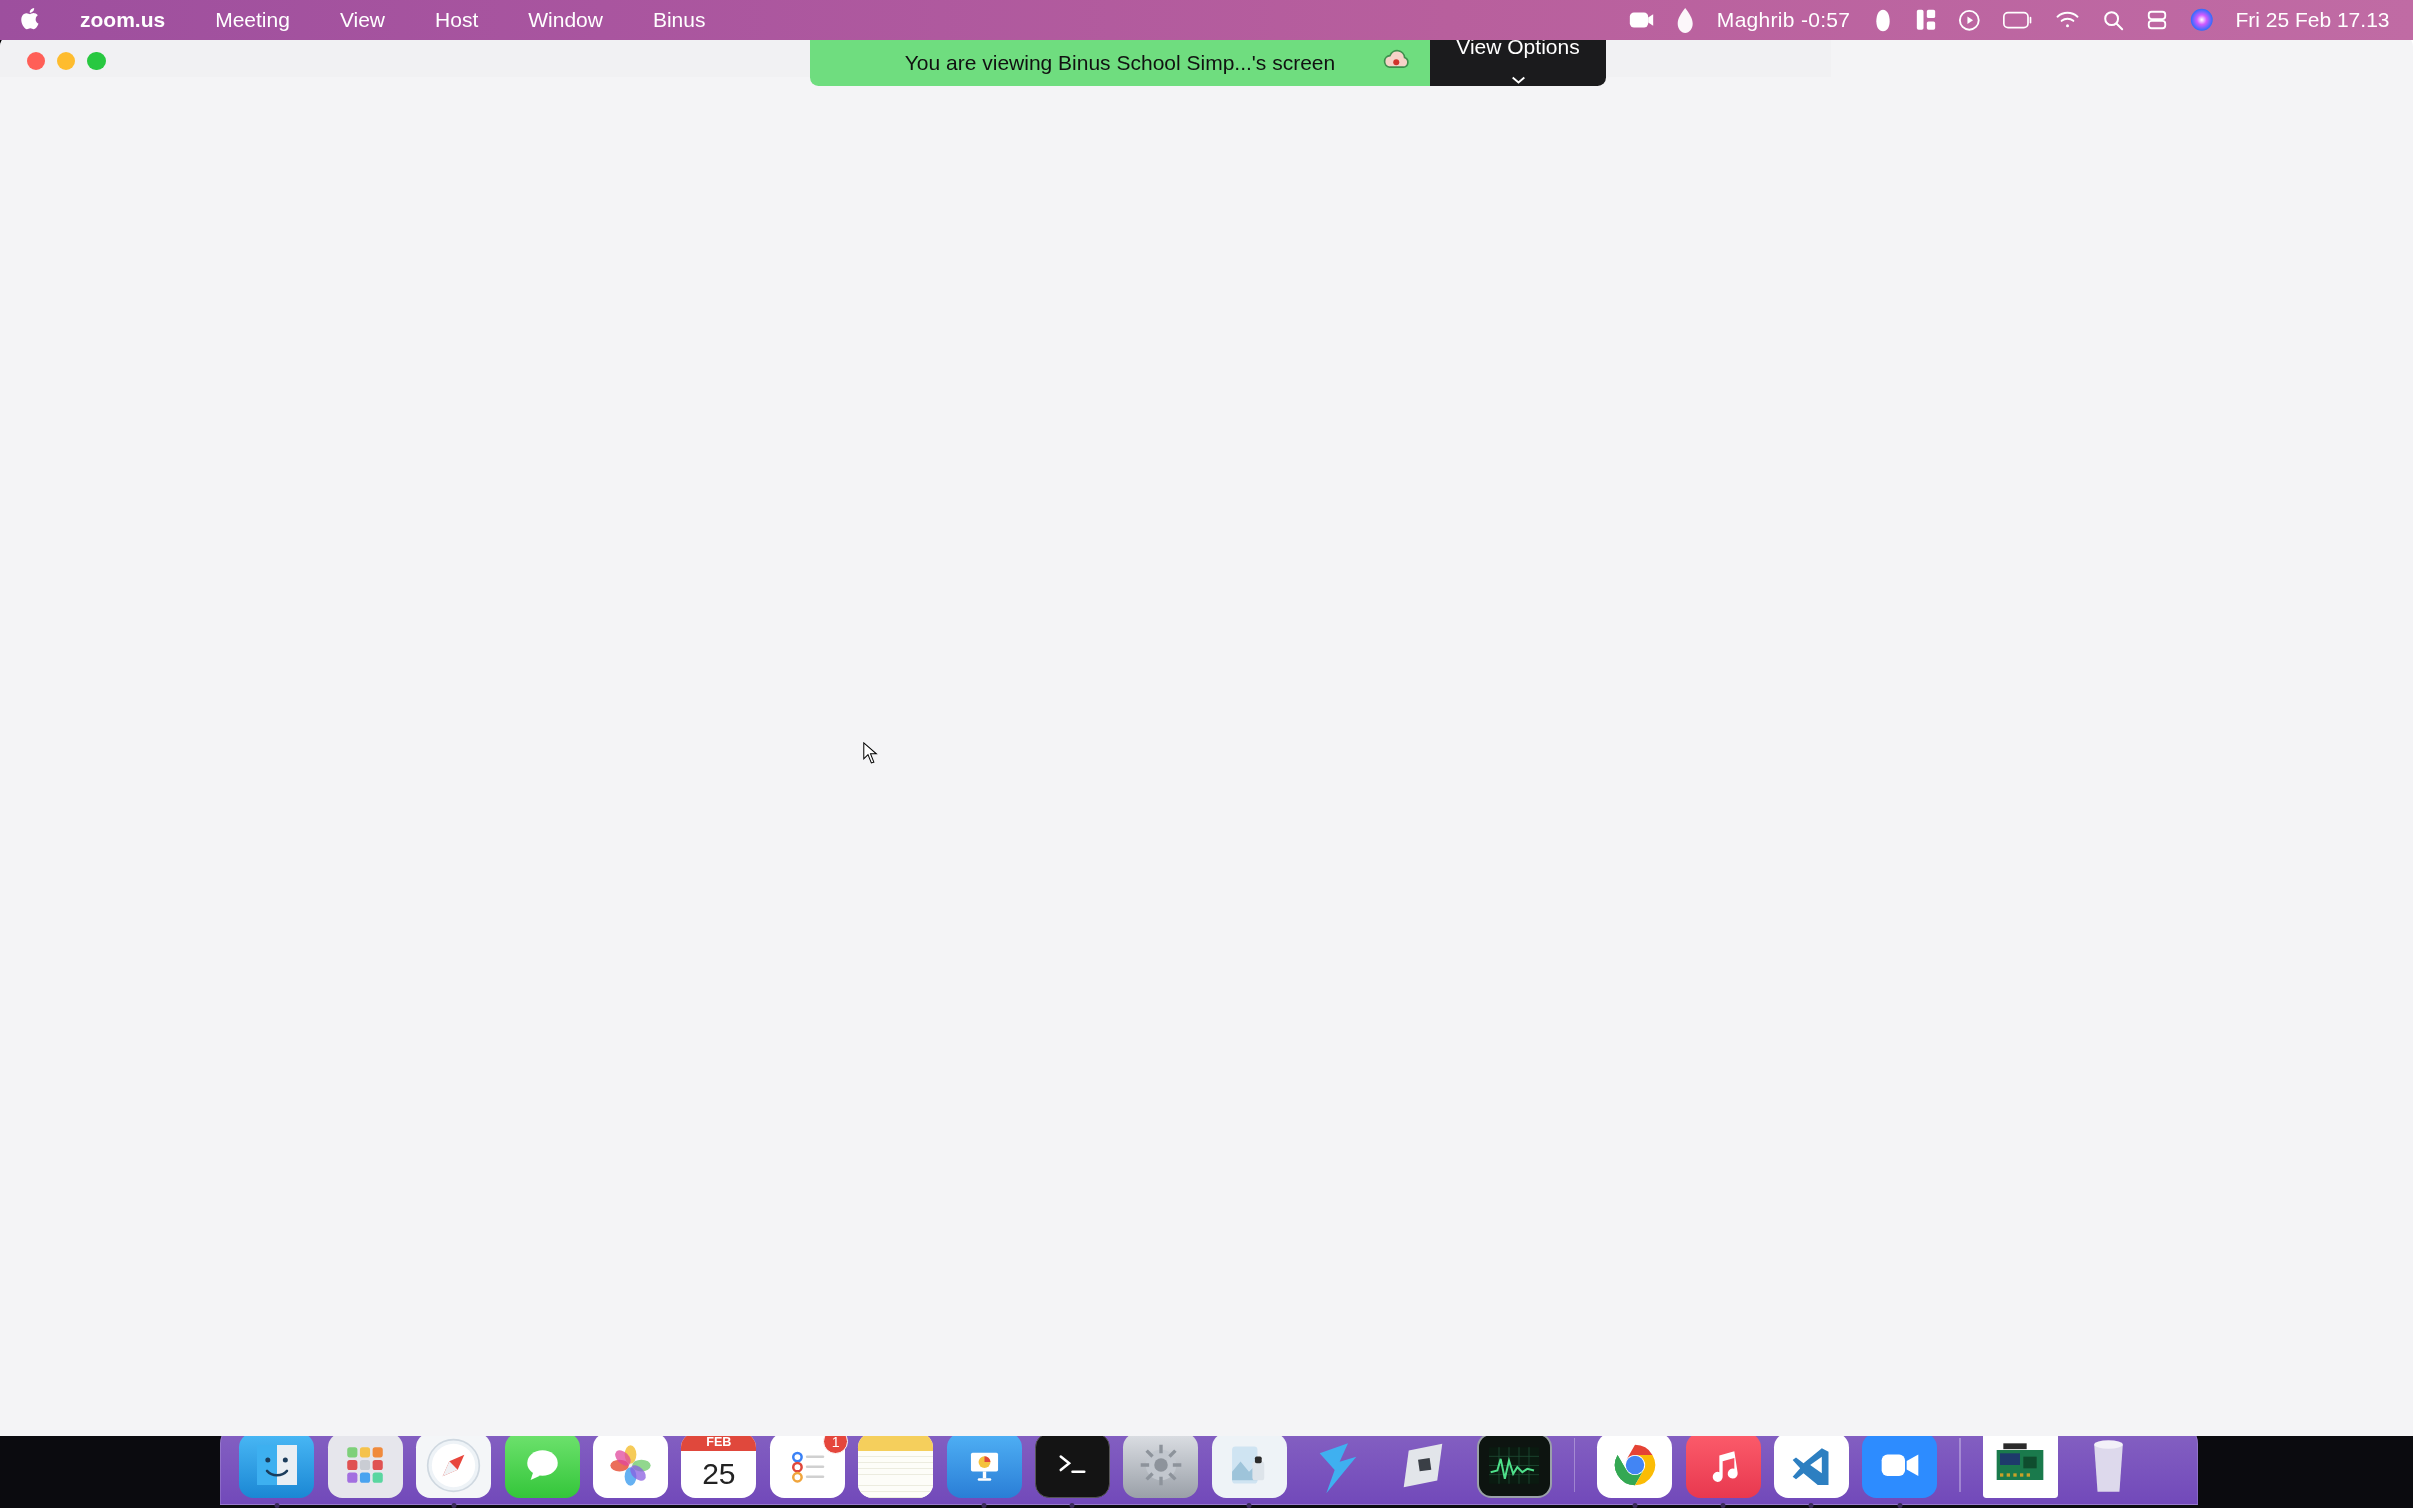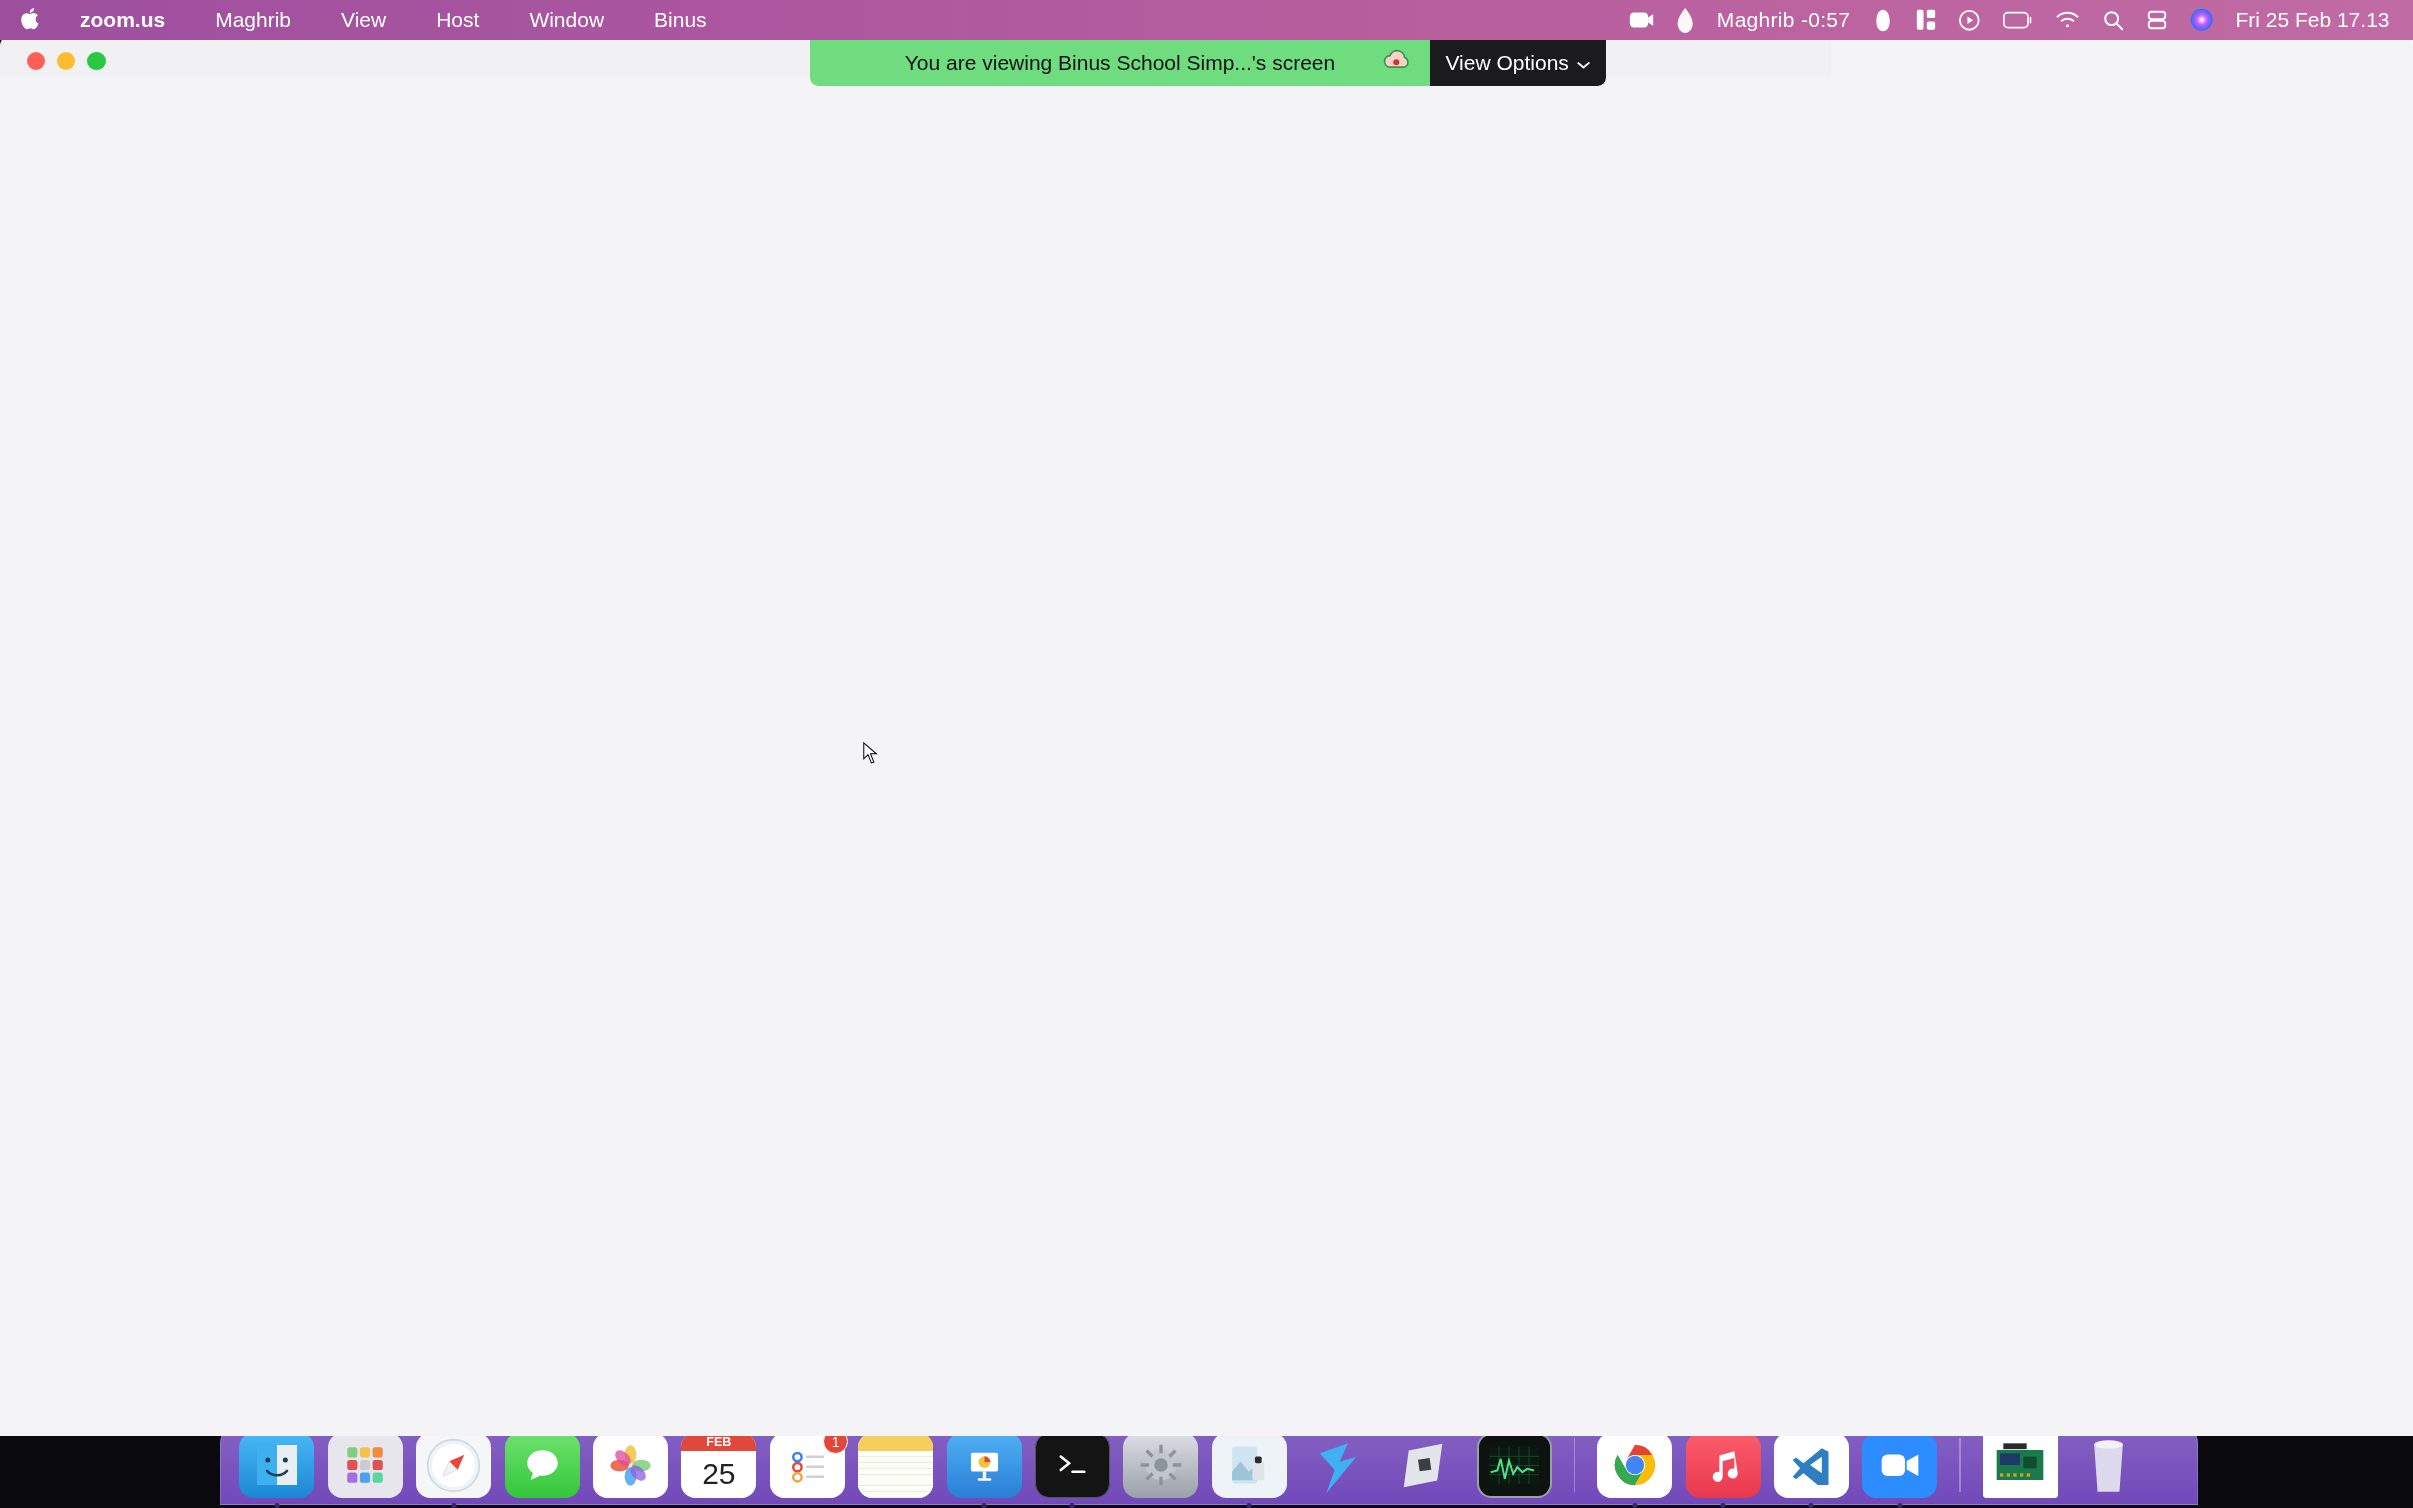--- a/index.html
+++ b/index.html
@@ -27,21 +27,21 @@
   .tl{width:18.4px;height:18.4px;border-radius:50%;}
   .tl.r{background:#ff5f57;} .tl.y{background:#febc2e;} .tl.g{background:#28c840;}
 
   
   .viewbanner{position:absolute;left:810px;top:39px;width:796px;height:47px;display:flex;
     border-radius:0 0 8.4px 8.4px;overflow:hidden;z-index:40;}
   .vb-green{flex:1;background:#6fdd7f;display:flex;align-items:center;justify-content:center;
     position:relative;color:#111;font-size:21px;}
   .vb-cloud{position:absolute;right:20px;top:50%;transform:translateY(-50%);}
   .vb-dark{width:176px;background:#1b1b1d;display:flex;align-items:center;justify-content:center;gap:6.7px;
-    color:#fff;font-size:21px;}
+    color:#fff;font-size:21px;flex-direction:column;}
 
   
   .thumbstrip{position:absolute;left:0;top:77px;width:1831px;height:178px;background:#111113;}
   .thumbs{position:absolute;left:228px;top:15px;display:flex;gap:13.4px;align-items:flex-start;}
   .thumb{width:260px;height:149px;border-radius:8.4px;overflow:hidden;position:relative;background:#2a2a2a;}
   .thumb.active{outline:3.4px solid #4ed964;outline-offset:-3.4px;}
   .thumb .shot{position:absolute;inset:0;}
   .tname{position:absolute;left:0;bottom:0;height:35px;background:rgba(20,20,20,.78);
     display:flex;align-items:center;gap:6.7px;padding:0 11.7px 0 8.4px;border-radius:0 6.7px 0 6.7px;
     color:#fff;font-size:19px;white-space:nowrap;max-width:251px;overflow:hidden;}
@@ -214,21 +214,21 @@
 <body>
 
 <div class="menubar">
   <div class="mb-left">
     <span>
       <svg class="apple-logo" viewBox="0 0 24 28" fill="#fff">
           <path d="M17.2 14.8c0-3 2.4-4.4 2.5-4.5-1.4-2-3.5-2.3-4.3-2.3-1.8-.2-3.5 1.1-4.5 1.1-.9 0-2.3-1-3.9-1-2 0-3.9 1.2-4.9 3-2.1 3.6-.5 9 1.5 11.9 1 1.4 2.2 3 3.8 3 1.5-.1 2.1-1 3.9-1s2.3 1 3.9.9c1.6 0 2.6-1.4 3.6-2.9 1.1-1.6 1.6-3.2 1.6-3.3-.1 0-3.2-1.2-3.2-4.9zM14.3 5.9c.8-1 1.4-2.4 1.2-3.8-1.2.1-2.7.8-3.6 1.8-.8.9-1.5 2.3-1.3 3.7 1.4.1 2.8-.7 3.7-1.7z"></path>
         </svg>
     </span>
     <span class="mb-item bold">zoom.us</span>
-    <span class="mb-item">Maghrib</span>
+    <span class="mb-item">Meeting</span>
     <span class="mb-item">View</span>
     <span class="mb-item">Host</span>
     <span class="mb-item">Window</span>
     <span class="mb-item">Binus</span>
   </div>
   <div class="mb-right">
     <span class="mb-ic">
       <svg width="25" height="22" viewBox="0 0 30 26" fill="none">
           <rect x="1" y="4" width="22" height="18" rx="5" fill="#fff"></rect>
           <path d="M23 10l6-4v14l-6-4z" fill="#fff"></path>

